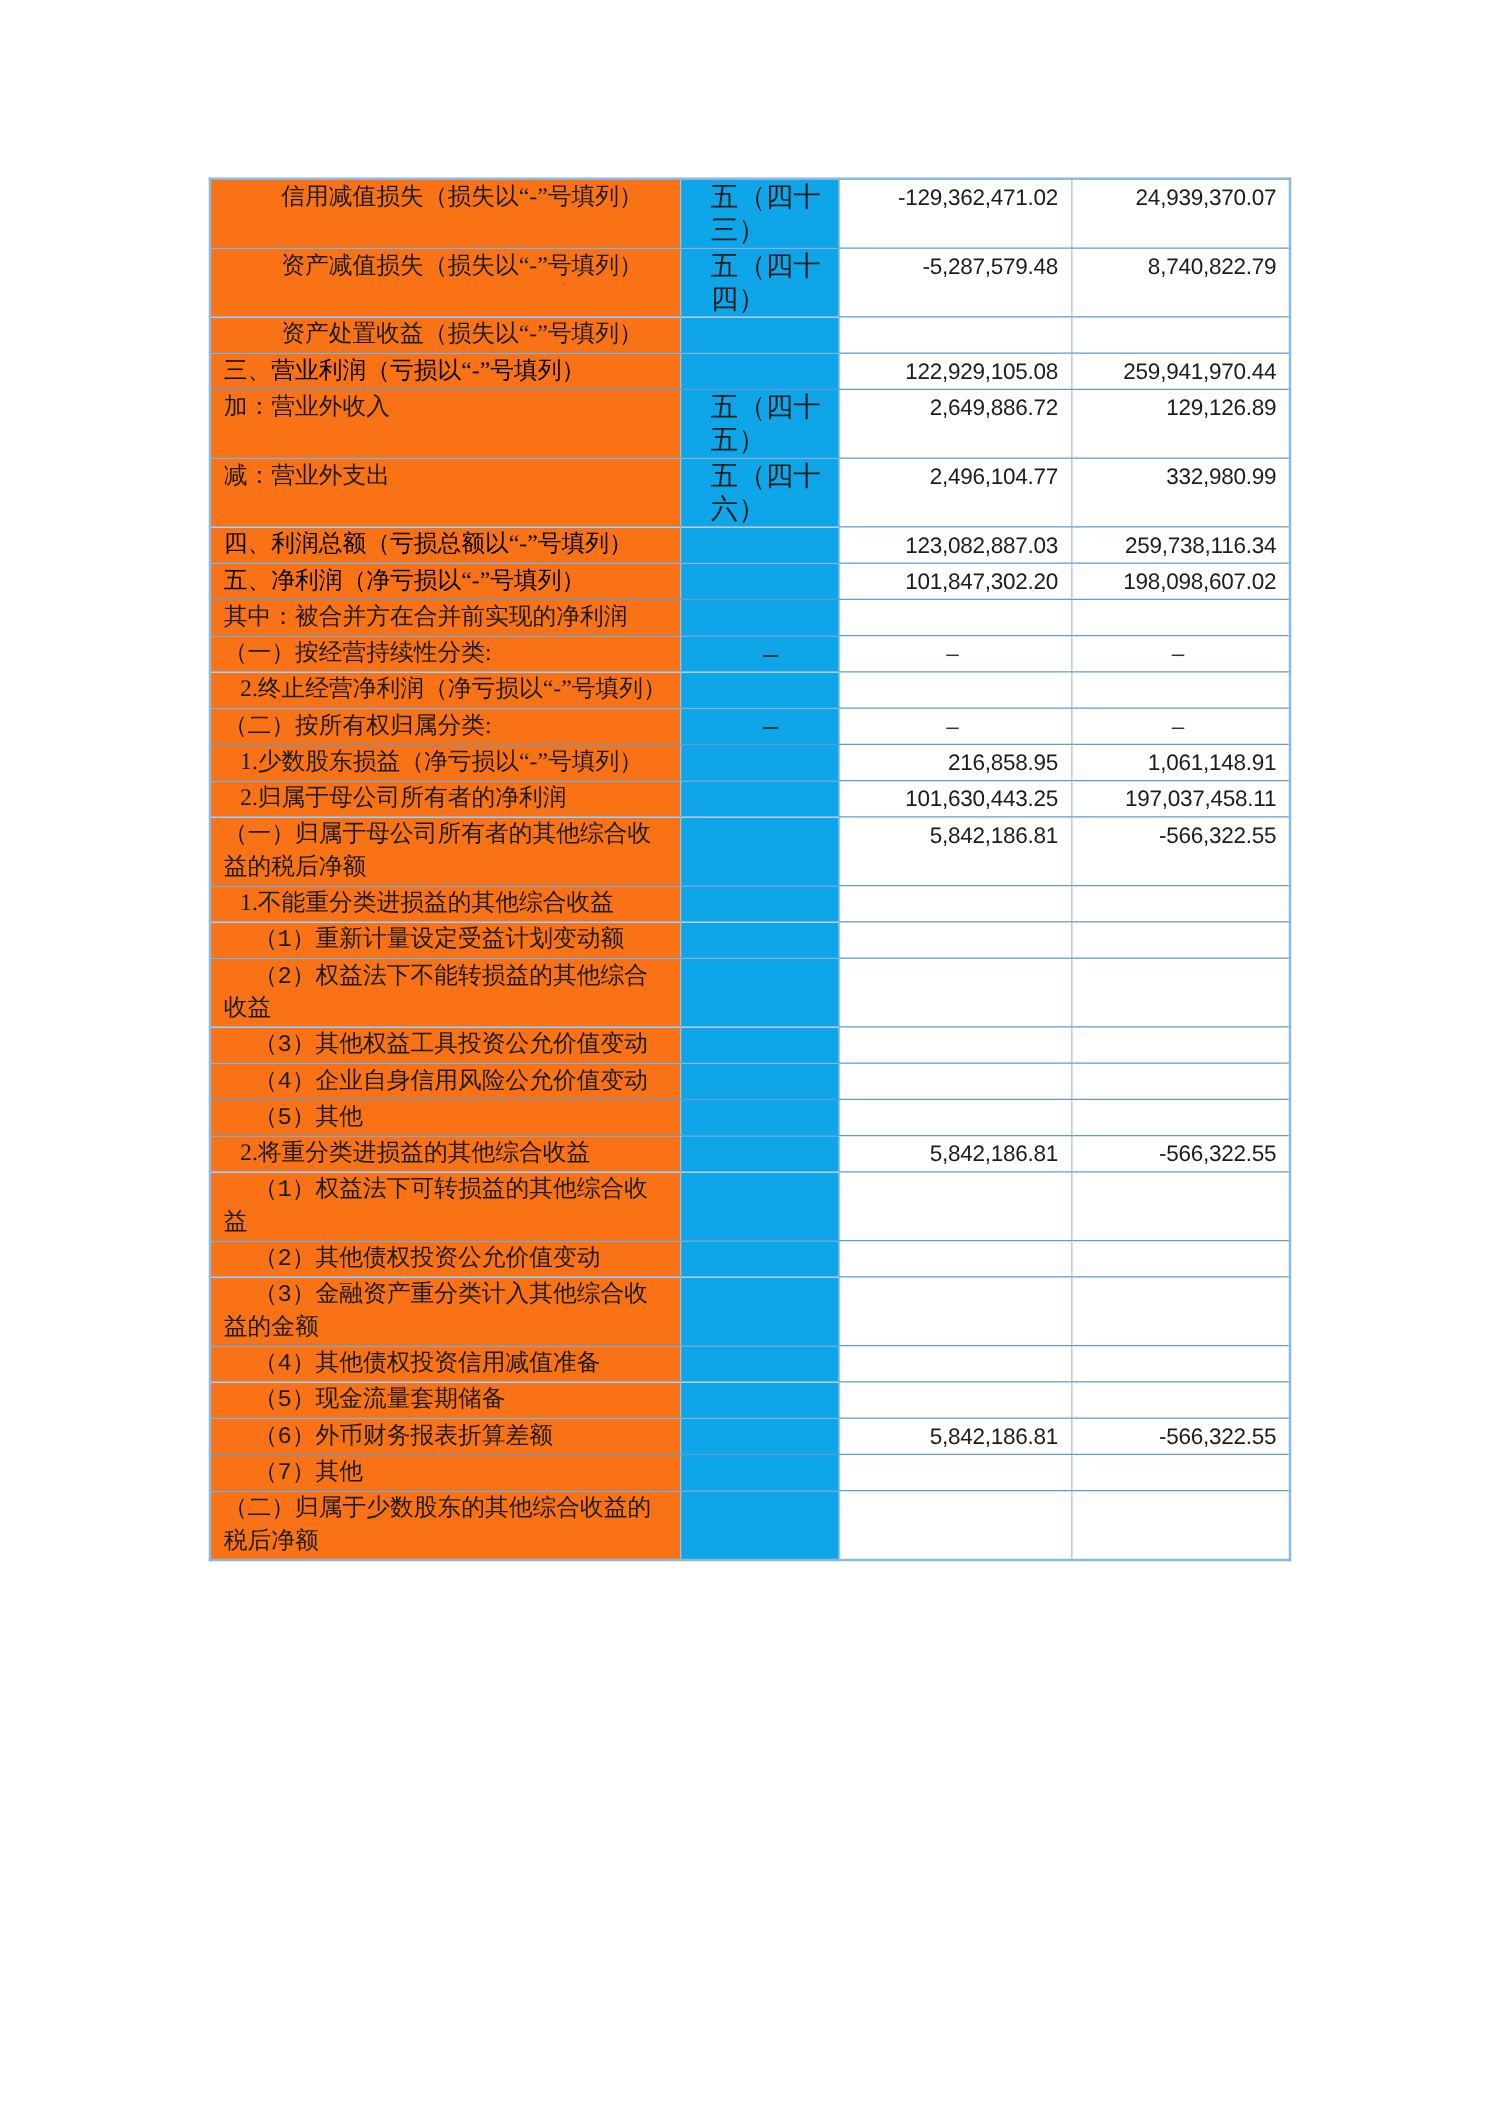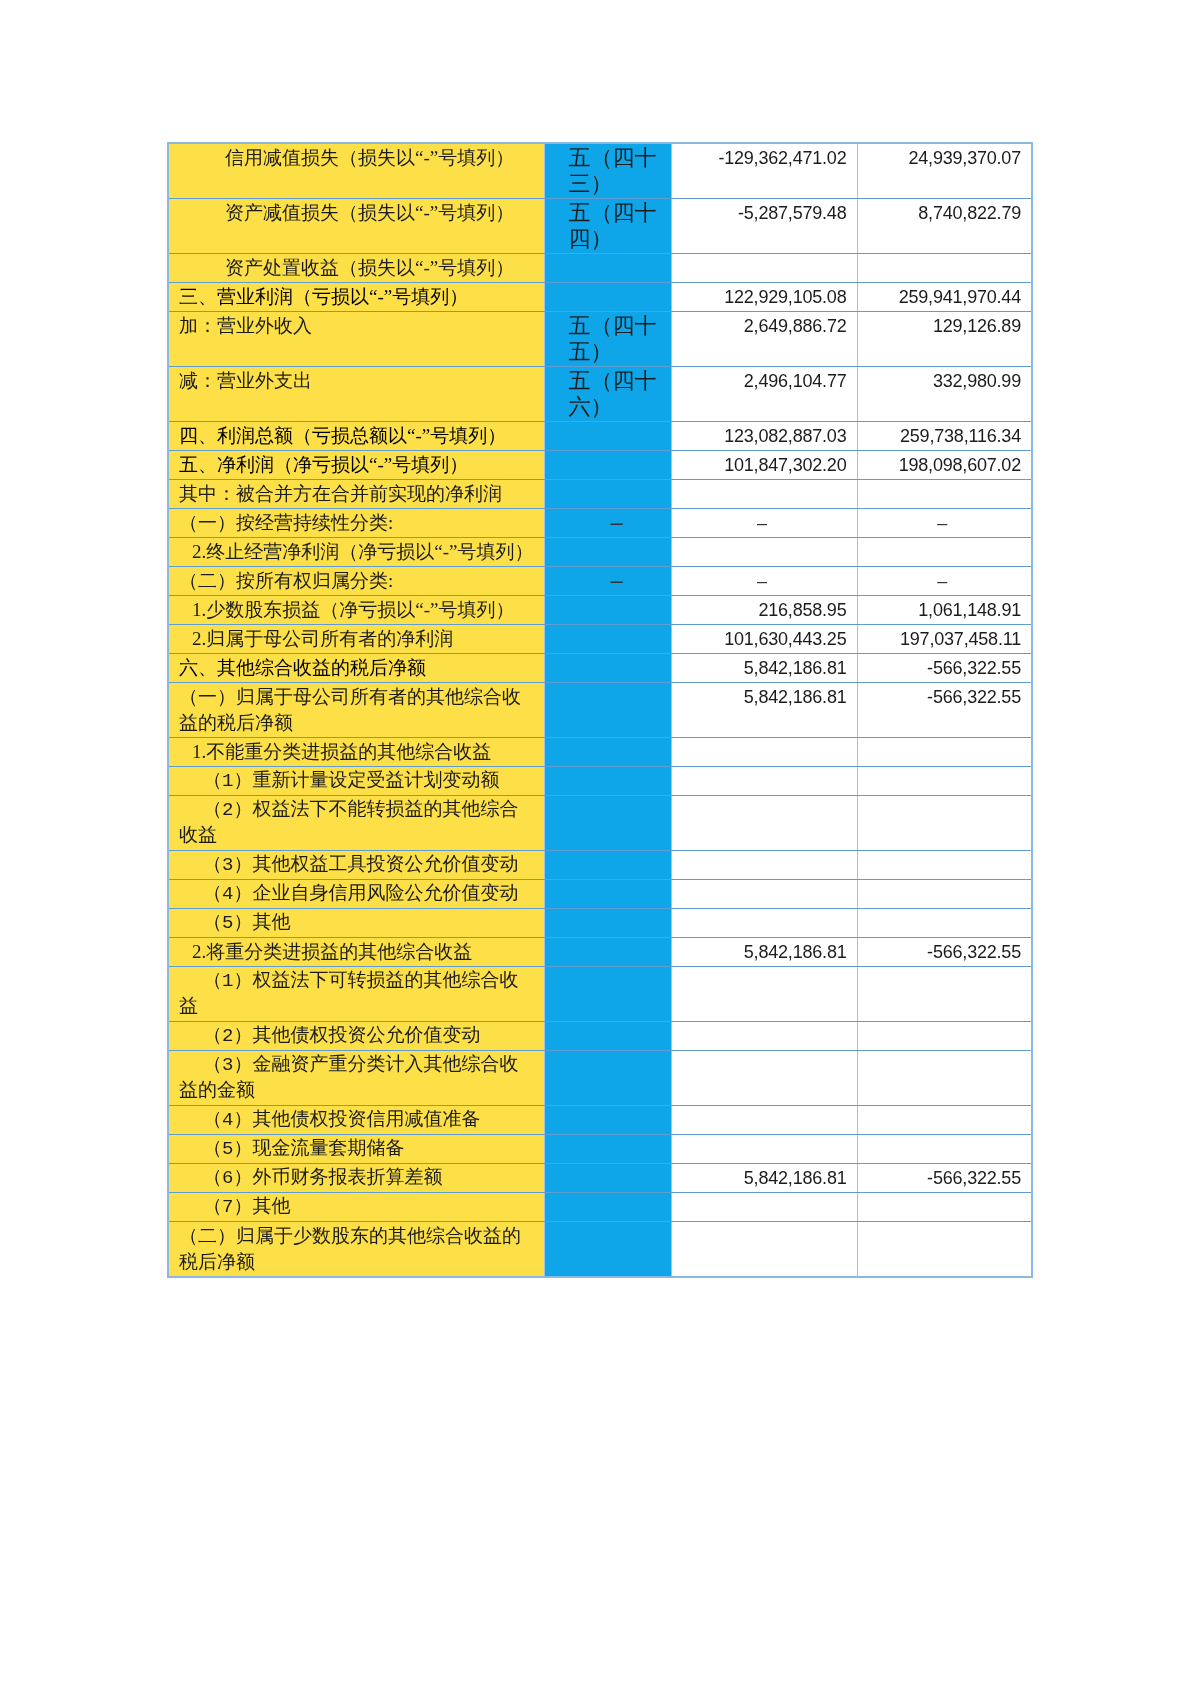--- a/index.html
+++ b/index.html
@@ -20,21 +20,21 @@
   col.col-prior { width:175px; }
   td {
     border:1px solid #9dc3e6;
     border-top:1px solid #5f9cd2;
     border-bottom:1px solid #5f9cd2;
     font-size:19px; line-height:26px;
     padding:1px 6px; vertical-align:top;
     overflow:hidden; word-break:break-all;
   }
   td.c-item {
-    background:#fde047;
+    background:#f97316;
     padding-left:10px; padding-right:8px;
     text-align:left;
   }
   .ind-deep { text-indent:46px; }
   .ind-sub1 { text-indent:13px; }
   .ind-sub2 { text-indent:24px;font-family:Liberation Mono, monospace; }
   td.c-note {
     vertical-align:middle; font-size:22px;
     padding-left:24px; text-align:left; background:#0ea5e9;
   }
@@ -138,26 +138,20 @@
         <td class="c-note"></td>
         <td class="c-num">216,858.95</td>
         <td class="c-num">1,061,148.91</td>
       </tr>
       <tr>
         <td class="c-item ind-sub1">2.归属于母公司所有者的净利润</td>
         <td class="c-note"></td>
         <td class="c-num">101,630,443.25</td>
         <td class="c-num">197,037,458.11</td>
       </tr>
-      <tr class="bold">
-        <td class="c-item ind-none">六、其他综合收益的税后净额</td>
-        <td class="c-note"></td>
-        <td class="c-num">5,842,186.81</td>
-        <td class="c-num">-566,322.55</td>
-      </tr>
       <tr>
         <td class="c-item ind-none">（一）归属于母公司所有者的其他综合收益的税后净额</td>
         <td class="c-note"></td>
         <td class="c-num">5,842,186.81</td>
         <td class="c-num">-566,322.55</td>
       </tr>
       <tr>
         <td class="c-item ind-sub1">1.不能重分类进损益的其他综合收益</td>
         <td class="c-note"></td>
         <td class="c-num"></td>

